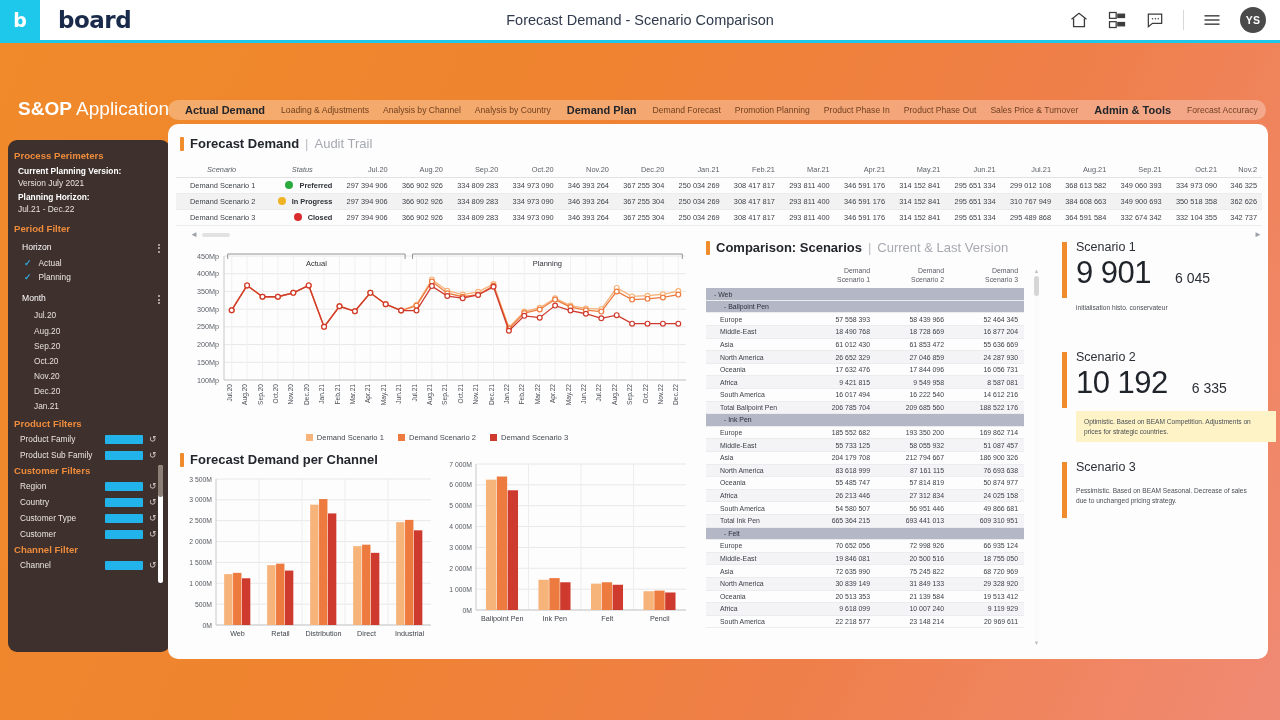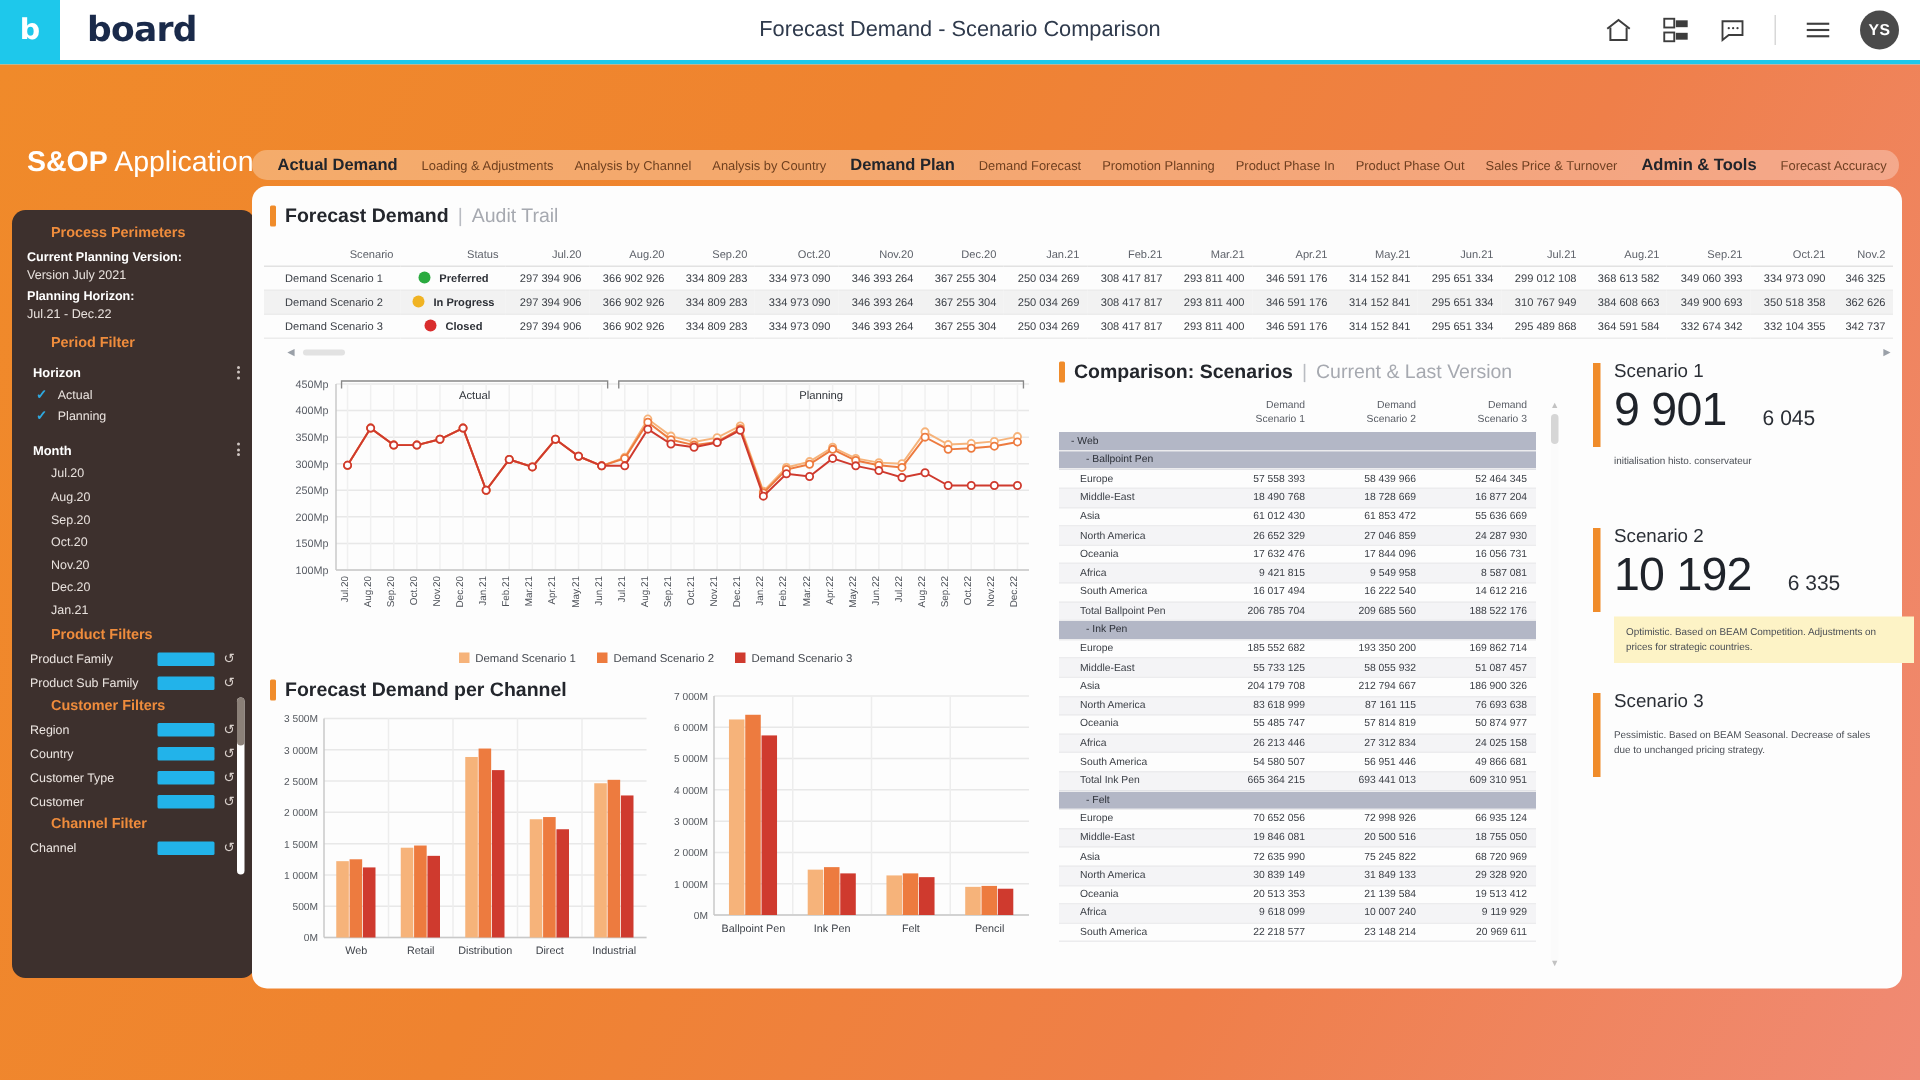--- a/index.html
+++ b/index.html
@@ -65,26 +65,26 @@
     padding: 0 7px; cursor: pointer; opacity: .86;
   }
   .tab.bold { font-size: 11px; font-weight: 700; color: #22252b; opacity: 1; padding: 0 9px; }
 
   
   .sidebar {
     position: absolute; left: 8px; top: 140px; width: 162px; height: 512px;
     background: #3d302d; border-radius: 9px; padding: 8px 0 0 0;
     color: #efe7e3; overflow: hidden;
   }
-  .sb-head { font-size: 9.6px; font-weight: 700; color: #ef8c3c; padding: 2px 26px; }
+  .sb-head { font-size: 9.6px; font-weight: 700; color: #ef8c3c; padding: 2px 6px; }
   .sb-sub  { font-size: 8.4px; font-weight: 700; color: #ffffff; padding: 3px 10px 0 10px; }
   .sb-val  { font-size: 8.4px; color: #e9e2de; padding: 2px 10px 1px 10px; }
   .sb-group {
-    font-size: 8.6px; font-weight: 700; color: #ffffff;
-    padding: 6px 10px 2px 14px; display: flex; align-items: center;
+    font-size: 8.6px; font-weight: 400; color: #ffffff;
+    padding: 6px 10px 2px 14px; display: flex; 
   }
   .kebab { margin-left: auto; color: #d7cdc9; font-size: 9px; letter-spacing: 0; line-height: 7px; }
   .kebab i { display: block; width: 2px; height: 2px; background: #cfc5c1; margin: 1.6px 0; border-radius: 50%; }
   .sb-check {
     display: flex; align-items: center; gap: 7px;
     font-size: 8.3px; color: #ece5e1; padding: 2px 10px 2px 16px;
   }
   .chk { color: #2ea9e0; font-size: 9px; font-weight: 700; }
   .sb-item { font-size: 8.3px; color: #e8e1dd; padding: 2.6px 10px 2.6px 26px; }
   .sb-scroll { position: absolute; left: 150px; top: 325px; width: 5px; height: 118px;
@@ -113,24 +113,24 @@
   .pt-sub  { color: #a6a9b0; font-weight: 400; }
 
   
   .audit { position: absolute; left: 8px; top: 12px; width: 1086px; }
   .audit .hdr { padding-left: 4px; }
   .audit table { border-collapse: collapse; width: 100%; margin-top: 11px; font-size: 7.4px; color: #3b3f46; }
   .audit th {
     font-weight: 400; color: #5d6169; padding: 3px 5px; text-align: right;
     font-size: 7.4px; white-space: nowrap;
   }
-  .audit th.c { text-align: right; }
+  .audit th.c { text-align: center; font-style: italic; }
   .audit td { padding: 3px 5px; text-align: right; white-space: nowrap; }
   .audit td.name { text-align: left; padding-left: 14px; }
-  .audit td.status { text-align: center; font-weight: 700; color: #2d3036; }
+  .audit td.status { text-align: right; font-weight: 700; color: #2d3036; }
   .audit tr.alt { background: #f2f2f2; }
   .audit tbody tr { border-bottom: 1px solid #ececec; }
   .audit thead tr { border-bottom: 1px solid #e2e2e2; }
   .dot-s { display: inline-block; width: 8px; height: 8px; border-radius: 50%; vertical-align: -1px; }
   .hscroll { margin-top: 4px; display: flex; align-items: center; gap: 4px; padding-left: 14px; }
   .hscroll .arr { color: #9aa0a8; font-size: 8px; }
   .hscroll .bar { height: 4px; background: #e2e2e2; border-radius: 2px; flex: none; width: 28px; }
   .hscroll .track { flex: 1; height: 4px; }
 
   

